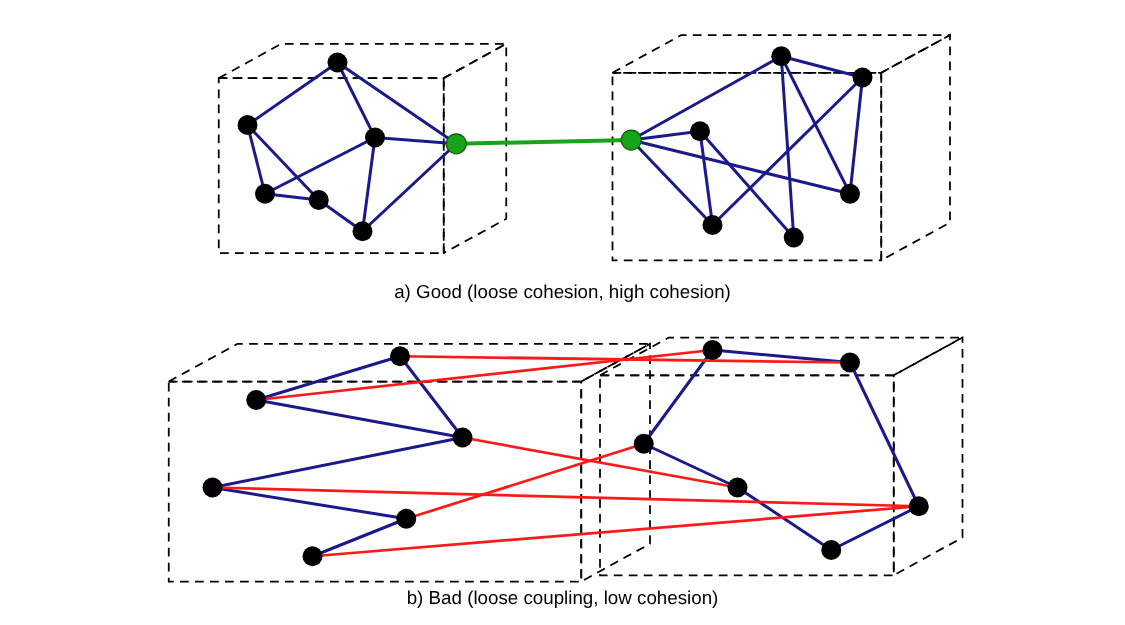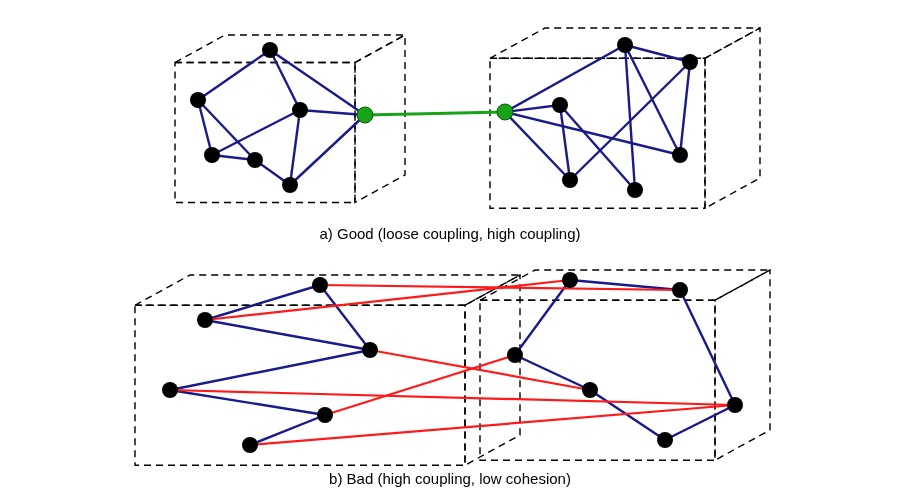--- a/index.html
+++ b/index.html
@@ -117,16 +117,16 @@
         <circle cx="250" cy="445" r="8" class="node"></circle>
         <circle cx="570" cy="280" r="8" class="node"></circle>
         <circle cx="680" cy="290" r="8" class="node"></circle>
         <circle cx="515" cy="355" r="8" class="node"></circle>
         <circle cx="590" cy="390" r="8" class="node"></circle>
         <circle cx="735" cy="405" r="8" class="node"></circle>
         <circle cx="665" cy="440" r="8" class="node"></circle>
       </g>
   </svg>
 
-  <div class="caption" style="top:225px;">a) Good (loose coupling, high coupling)</div>
+  <div class="caption" style="top:225px;">a) Good (loose cohesion, high cohesion)</div>
 
-  <div class="caption" style="top:470px;">b) Bad (high coupling, low cohesion)</div>
+  <div class="caption" style="top:470px;">b) Bad (loose coupling, low cohesion)</div>
 </div>
 
 </body></html>

